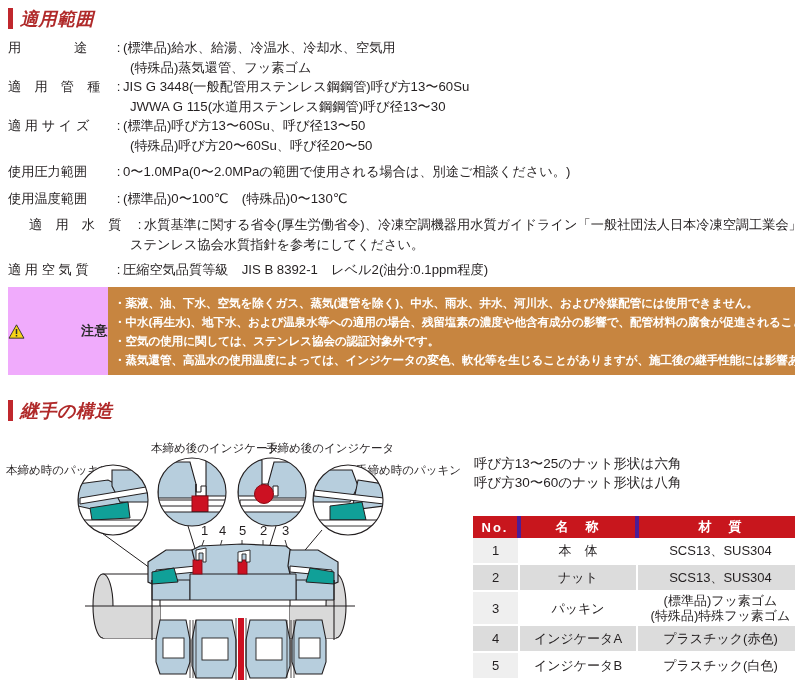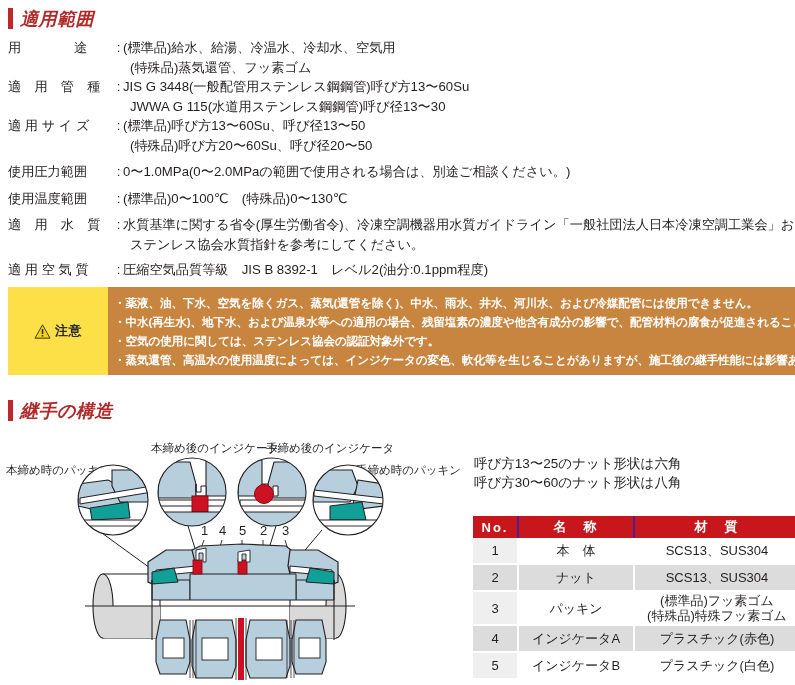--- a/index.html
+++ b/index.html
@@ -74,24 +74,24 @@
     position: absolute;
     left: 8px; top: 287px;
     width: 779px;
     height: 88px;
     display: flex;
     background: #d4d4d4;
     box-sizing: border-box;
   }
   .caution-left {
     flex: 0 0 100px;
-    background: #fde047;
+    background: #f0abfc;
     display: flex;
     align-items: center;
-    justify-content: center;
+    justify-content: space-between;
     gap: 4px;
   }
   .warn-tri {
     width: 17px; height: 15px;
     display: block;
   }
   .caution-word {
     font-size: 13px;
     font-weight: bold;
     color: #2b2b2b;
@@ -145,21 +145,21 @@
     font-size: 13px;
     color: #231f20;
     table-layout: fixed;
   }
   .parts-table th {
     background: #c8161d;
     color: #ffffff;
     font-weight: bold;
     font-size: 13px;
     height: 20px;
-    border-right: 2px solid #4c1d95;
+    border-right: 4px solid #4c1d95;
     letter-spacing: 2px;
   }
   .parts-table th:last-child { border-right: none; }
   .parts-table td {
     text-align: center;
     border-right: 2px solid #ffffff;
     border-bottom: 2px solid #ffffff;
     height: 23px;
     padding: 1px 2px;
     line-height: 15px;
@@ -223,21 +223,21 @@
   <div class="spec-cont">
     <span class="spacer"></span>
   </div>
 
   <div class="spec-row" style="margin-top:7px;">
     <span class="spec-label">使用温度範囲</span>
     <span class="spec-colon">:</span>
     <span class="spec-value">(標準品)0〜100℃　(特殊品)0〜130℃</span>
   </div>
 
-  <div class="spec-row" style="margin-top:7px;">
+  <div class="spec-row" style="margin-top:7px;margin-left:21px;">
     <span class="spec-label">適　用　水　質</span>
     <span class="spec-colon">:</span>
     <span class="spec-value">水質基準に関する省令(厚生労働省令)、冷凍空調機器用水質ガイドライン「一般社団法人日本冷凍空調工業会」および</span>
   </div>
   <div class="spec-cont">
     <span class="spacer"></span>
     <span>ステンレス協会水質指針を参考にしてください。</span>
   </div>
 
   <div class="spec-row" style="margin-top:6px;">

